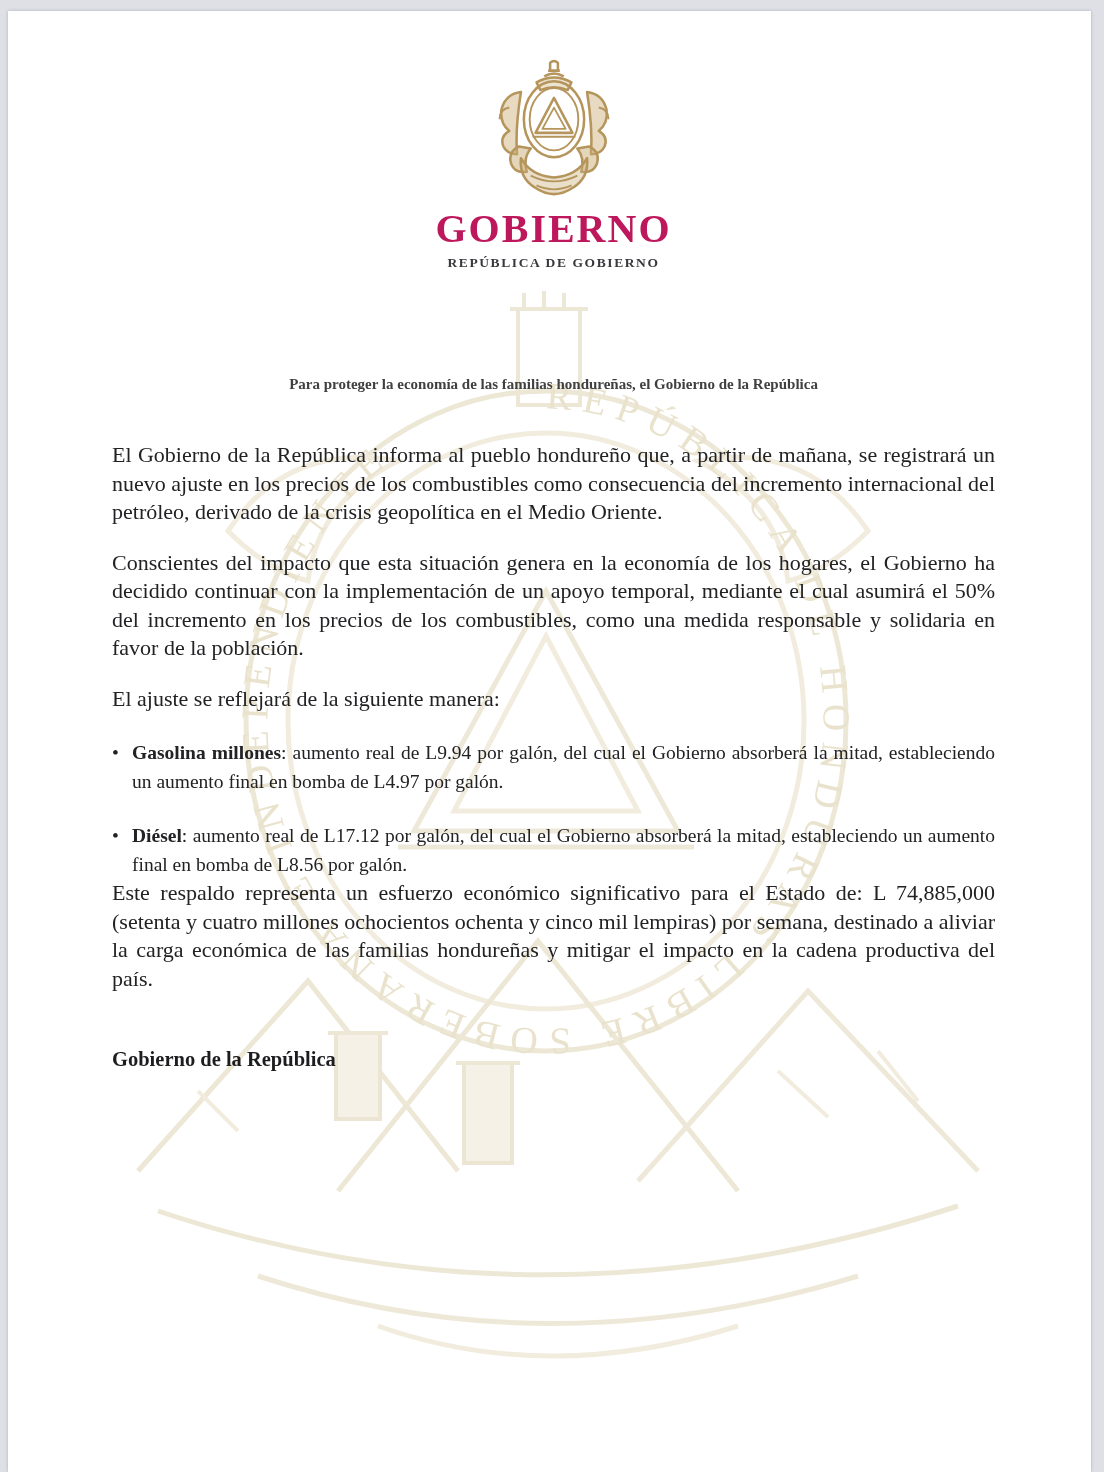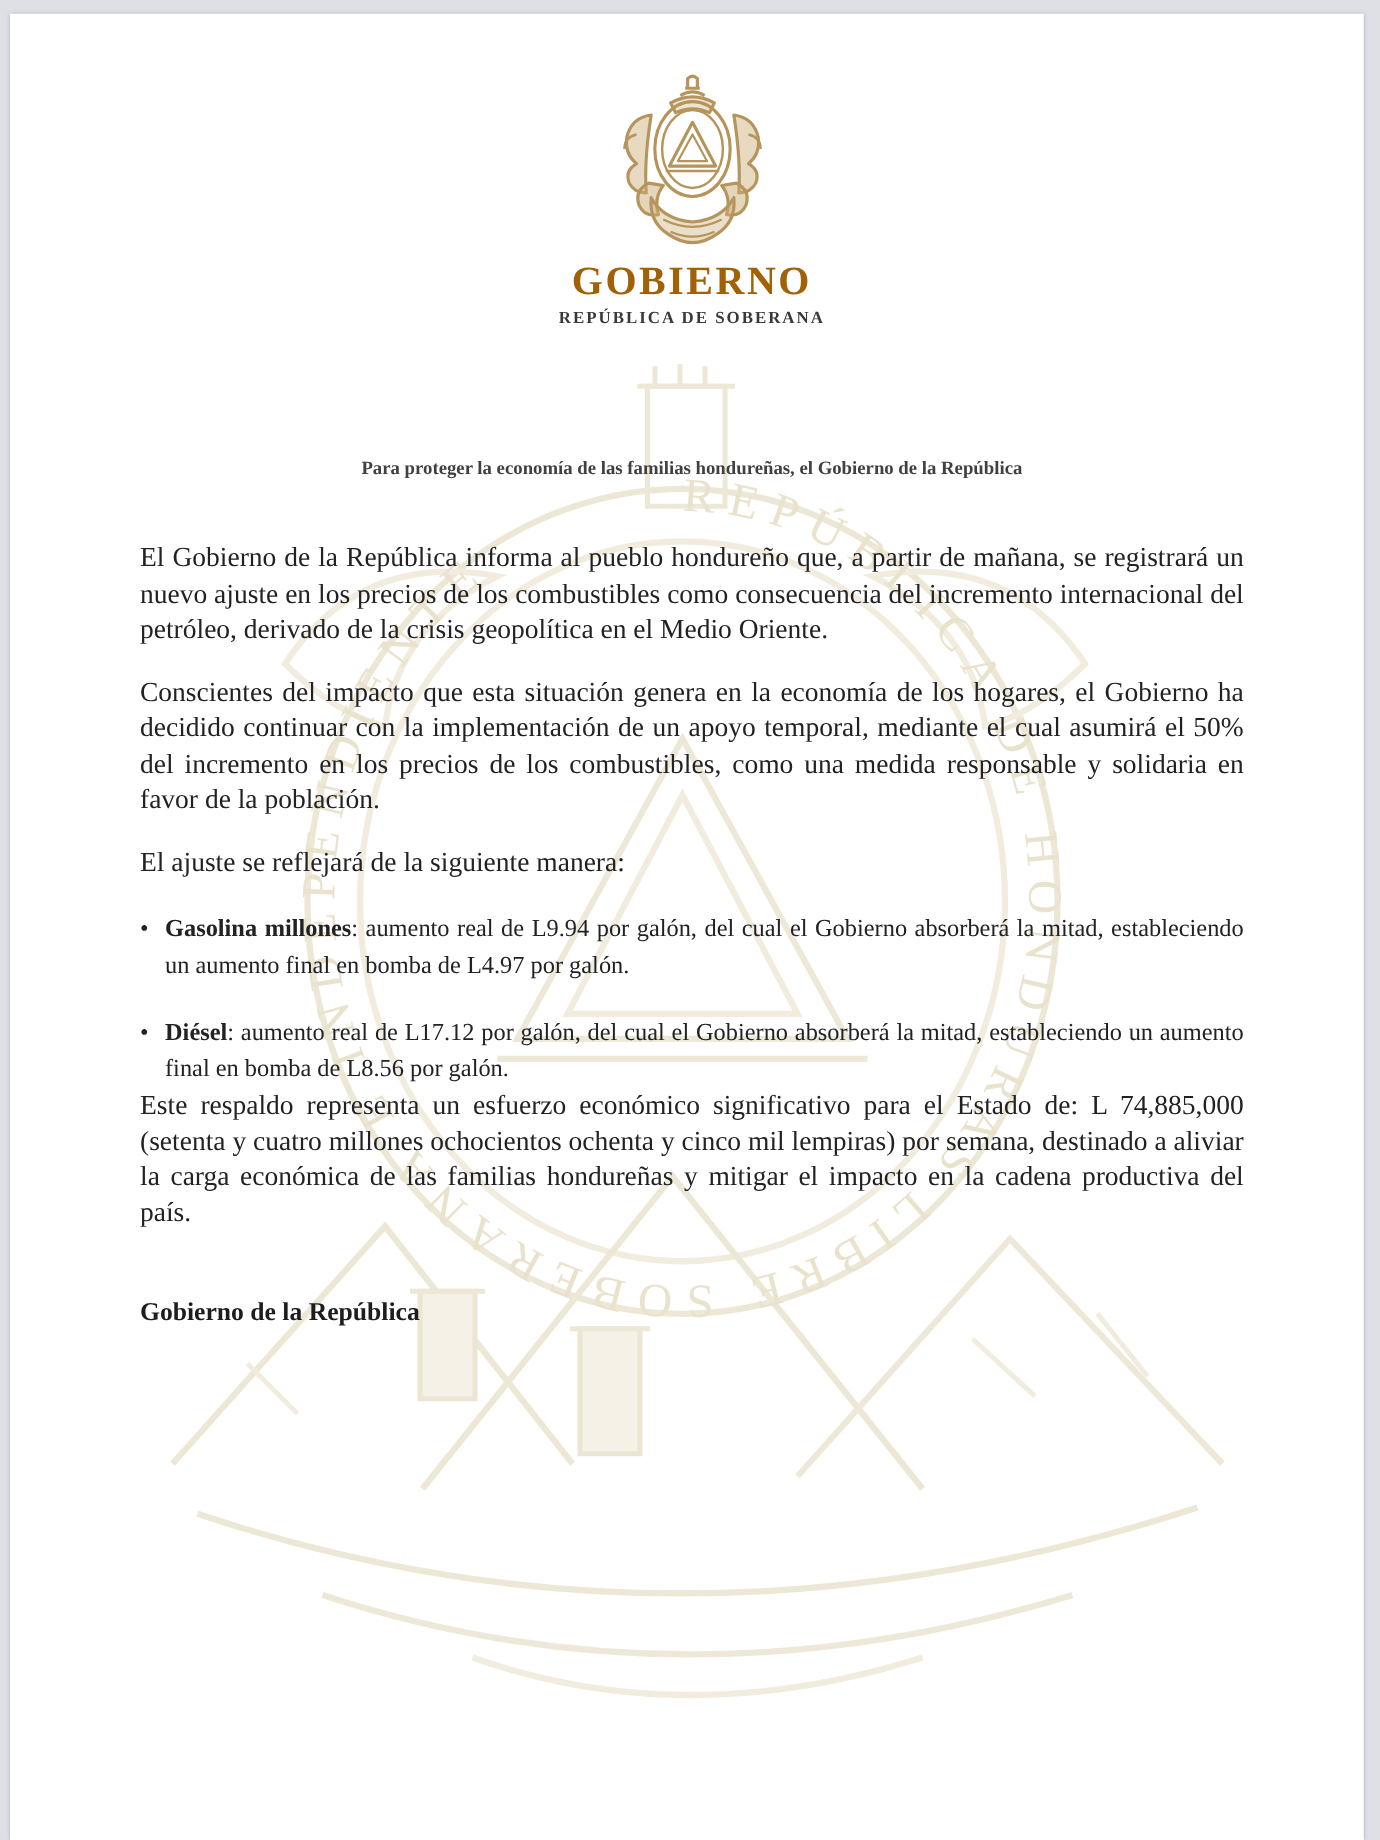--- a/index.html
+++ b/index.html
@@ -29,24 +29,24 @@
   .content {
     position: relative;
     z-index: 2;
     padding: 0 96px 0 104px;
     color: #232326;
   }
   .emblem-wrap { text-align: center; padding-top: 46px; }
   .emblem-wrap svg { display: inline-block; }
   .wordmark {
     text-align: center;
-    font-size: 32px;
+    font-size: 40px;
     font-weight: bold;
     letter-spacing: 2px;
-    color: #a16207;
+    color: #be185d;
     margin-top: 2px;
   }
   .subtitle {
     text-align: center;
     font-size: 13.5px;
     font-weight: bold;
     letter-spacing: 1.6px;
     color: #38383d;
     margin-top: 3px;
   }
@@ -149,21 +149,21 @@
           <path d="M44 92 q-12 6 -8 18 q4 10 16 8 q-4 -14 4 -24 Z" fill="#c9ad76" fill-opacity=".5"></path>
           <path d="M116 92 q12 6 8 18 q-4 10 -16 8 q4 -14 -4 -24 Z" fill="#c9ad76" fill-opacity=".5"></path>
 
           <path d="M46 104 q10 18 34 20 q24 -2 34 -20 q2 20 -14 30 q-10 7 -20 7 q-10 0 -20 -7 q-16 -10 -14 -30 Z" fill="#cbb07a" fill-opacity=".4"></path>
           <path d="M56 122 q24 12 48 0 M62 132 q18 8 36 0" stroke-width="1.8"></path>
         </g>
       </svg>
     </div>
 
     <div class="wordmark">GOBIERNO</div>
-    <div class="subtitle">REPÚBLICA DE SOBERANA</div>
+    <div class="subtitle">REPÚBLICA DE GOBIERNO</div>
 
     <div class="doc-title">
       <div>Para proteger la economía de las familias hondureñas, el Gobierno de la República</div>
     </div>
 
     <p class="para first">El Gobierno de la República informa al pueblo hondureño que, a partir de mañana, se registrará un nuevo ajuste en los precios de los combustibles como consecuencia del incremento internacional del petróleo, derivado de la crisis geopolítica en el Medio Oriente.</p>
 
     <p class="para">Conscientes del impacto que esta situación genera en la economía de los hogares, el Gobierno ha decidido continuar con la implementación de un apoyo temporal, mediante el cual asumirá el 50% del incremento en los precios de los combustibles, como una medida responsable y solidaria en favor de la población.</p>
 
     <p class="para">El ajuste se reflejará de la siguiente manera:</p>

